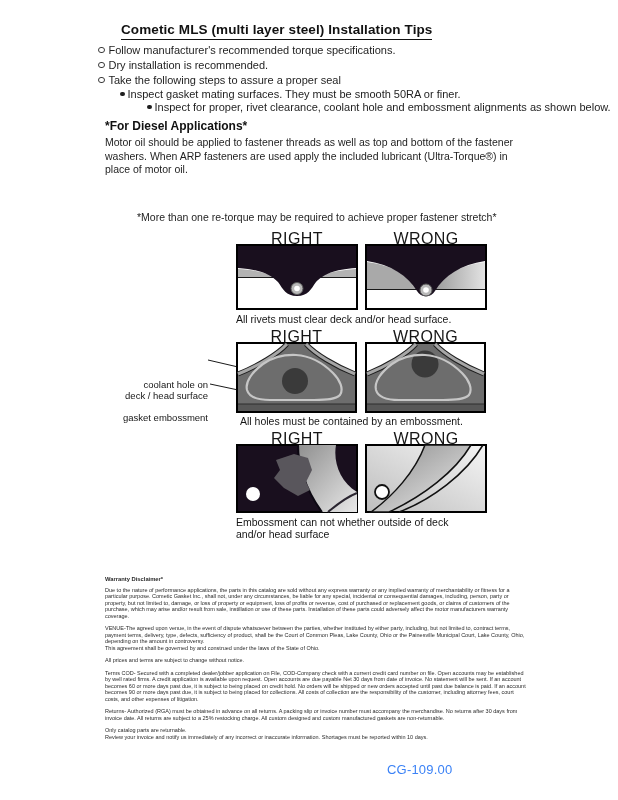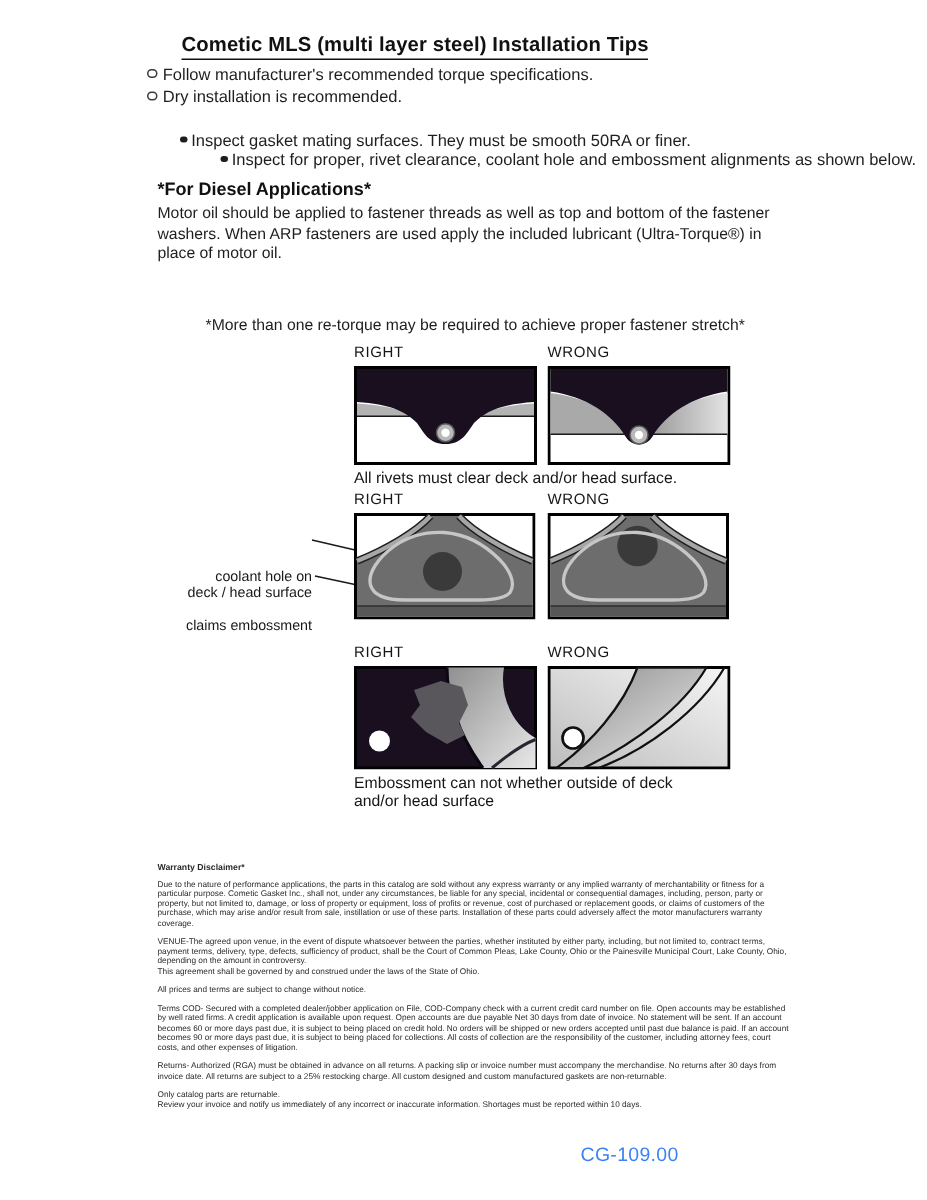--- a/index.html
+++ b/index.html
@@ -16,21 +16,21 @@
   .ring{
     display:inline-block;width:4.5px;height:4.5px;border:1px solid #3a3a3a;border-radius:50%;
     vertical-align:middle;margin-right:4px;position:relative;top:-1px;background:#fff;
   }
   .dot{
     display:inline-block;width:4.5px;height:4.5px;border-radius:50%;background:#1e1e1e;
     vertical-align:middle;margin-right:3px;position:relative;top:-1px;
   }
   .h2{font-size:12px;font-weight:bold;color:#111;}
   .body-p{font-size:10.5px;line-height:13.6px;width:430px;}
-  .fig-label{font-size:10px;letter-spacing:.4px;text-align:left;width:122px;color:#161616;}
+  .fig-label{font-size:16px;letter-spacing:.4px;text-align:center;width:122px;color:#161616;}
   .fig-caption{font-size:10.5px;color:#161616;line-height:12px;}
   .anno{font-size:9.5px;color:#161616;text-align:right;width:98px;line-height:11px;margin-top:34px;}
   .legal{width:424px;font-size:5.5px;line-height:6.5px;color:#2a2a2a;}
   .legal-h{font-weight:bold;margin-bottom:4px;font-size:5.8px;}
   .legal-p{margin:0 0 6px 0;}
   .legal-p.tight{margin-bottom:0;}
   .pagenum{font-size:13px;color:#3b82f6;letter-spacing:.2px;}
   svg{display:block;}
 </style>
 </head>
@@ -38,20 +38,23 @@
 
 <div class="page">
 
   <div class="abs title" style="left:121px;top:22px;">Cometic MLS (multi layer steel) Installation Tips</div>
 
   <div class="abs bullet-line" style="left:98px;top:44px;">
     <span class="ring"></span><span>Follow manufacturer's recommended torque specifications.</span>
   </div>
   <div class="abs bullet-line" style="left:98px;top:59px;">
     <span class="ring"></span><span>Dry installation is recommended.</span>
+  </div>
+  <div class="abs bullet-line" style="left:98px;top:74px;">
+    <span class="ring"></span><span>Take the following steps to assure a proper seal</span>
   </div>
   <div class="abs bullet-line" style="left:120px;top:88px;">
     <span class="dot"></span><span>Inspect gasket mating surfaces.  They must be smooth 50RA or finer.</span>
   </div>
   <div class="abs bullet-line" style="left:120px;top:101px;margin-left:27px;">
     <span class="dot"></span><span>Inspect for proper, rivet clearance, coolant hole and embossment alignments as shown below.</span>
   </div>
 
   <div class="abs h2" style="left:105px;top:119px;">*For Diesel Applications*</div>
   <div class="abs body-p" style="left:105px;top:136px;">Motor oil should be applied to fastener threads as well as top and bottom of the fastener washers. When ARP fasteners are used apply the included lubricant (Ultra-Torque®) in place of motor oil.</div>
@@ -88,21 +91,21 @@
 
   <div class="abs fig-caption" style="left:236px;top:313px;">All rivets must clear deck and/or head surface.</div>
 
   <div class="abs fig-label" style="left:236px;top:328px;width:121px;">RIGHT</div>
   <div class="abs fig-label" style="left:365px;top:328px;width:121px;">WRONG</div>
 
   <div class="abs anno" style="left:110px;top:345px;">
     <div>coolant hole on</div>
     <div>deck / head surface</div>
   </div>
-  <div class="abs anno" style="left:110px;top:378px;">claims embossment</div>
+  <div class="abs anno" style="left:110px;top:378px;">gasket embossment</div>
 
   <svg class="abs" style="left:200px;top:344px;" width="110" height="60" viewBox="0 0 110 60">
     <line x1="8" y1="16" x2="94" y2="36" stroke="#1a1a1a" stroke-width="1"></line>
     <line x1="10" y1="40" x2="57" y2="50" stroke="#1a1a1a" stroke-width="1"></line>
   </svg>
 
   <svg class="abs" style="left:236px;top:342px;" width="121" height="71" viewBox="0 0 121 71">
     <rect x="1" y="1" width="119" height="69" fill="#ffffff" stroke="#000" stroke-width="2"></rect>
     <path d="M2,32 C22,24 42,12 51,2 L70,2 C79,12 99,24 119,32 L119,69 L2,69 Z" fill="#6d6d6d"></path>
     <rect x="2" y="62" width="117" height="7" fill="#575757"></rect>
@@ -121,20 +124,21 @@
     <rect x="2" y="62" width="117" height="7" fill="#575757"></rect>
     <line x1="2" y1="62" x2="119" y2="62" stroke="#2e2e2e" stroke-width="1"></line>
     <path d="M2,32 C22,24 42,12 51,2" stroke="#1f1f1f" stroke-width="5" fill="none"></path>
     <path d="M2,32 C22,24 42,12 51,2" stroke="#a6a6a6" stroke-width="3" fill="none"></path>
     <path d="M119,32 C99,24 79,12 70,2" stroke="#1f1f1f" stroke-width="5" fill="none"></path>
     <path d="M119,32 C99,24 79,12 70,2" stroke="#a6a6a6" stroke-width="3" fill="none"></path>
     <circle cx="60" cy="22" r="13.5" fill="#3a3a3a"></circle>
     <path d="M60,13 C75,14 87,21 97,31 C104,38 108,47 104,53 C100,57.5 90,58 78,58 L34,58 C22,58 13,55 11,48 C9,40 16,30 27,22 C37,15 48,12.5 60,13 Z" fill="none" stroke="#c6c6c6" stroke-width="2.2"></path>
   </svg>
 
+  <div class="abs fig-caption" style="left:240px;top:415px;">All holes must be contained by an embossment.</div>
 
   <div class="abs fig-label" style="left:236px;top:430px;">RIGHT</div>
   <div class="abs fig-label" style="left:365px;top:430px;">WRONG</div>
 
   <svg class="abs" style="left:236px;top:444px;" width="122" height="69" viewBox="0 0 122 69">
     <defs>
       <linearGradient id="f3g1" x1="0" y1="0" x2="1" y2="1">
         <stop offset="0" stop-color="#8f8f8f"></stop>
           <stop offset="1" stop-color="#e8e8e8"></stop>
       </linearGradient>

